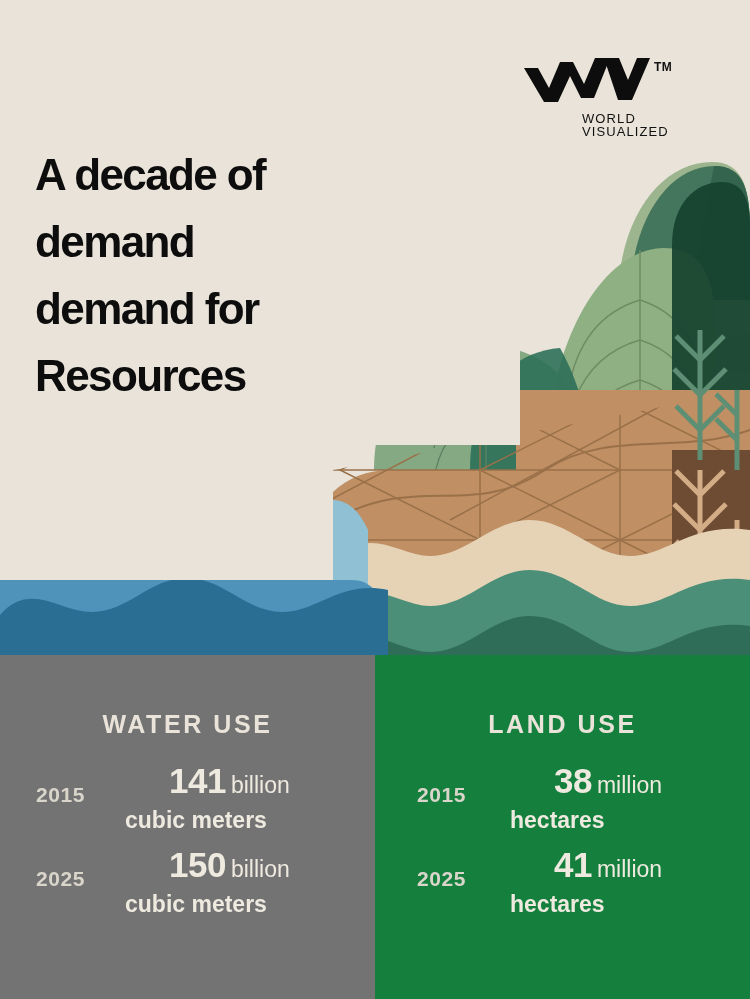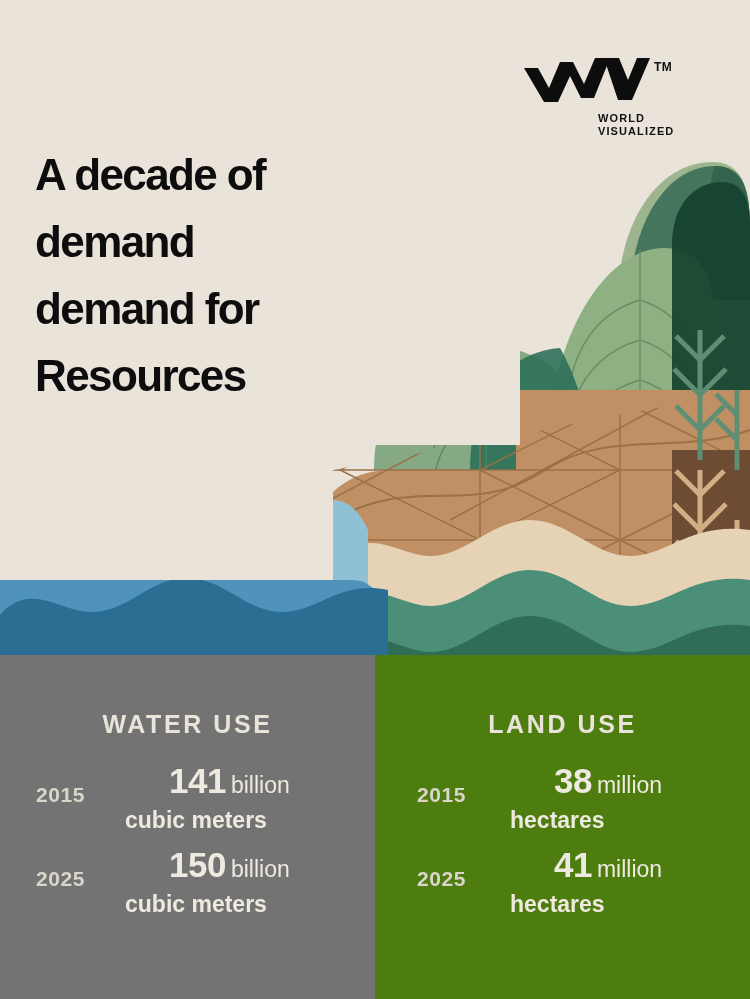--- a/index.html
+++ b/index.html
@@ -22,22 +22,22 @@
   #logo{
     position:absolute;left:518px;top:58px;width:156px;height:84px;
     z-index:40;
   }
   #logo-mark{position:absolute;left:6px;top:0;width:126px;height:48px;}
   #logo-tm{
     position:absolute;left:136px;top:2px;
     font-size:12px;font-weight:700;color:#111;letter-spacing:.3px;
   }
   #logo-words{
-    position:absolute;left:80px;top:54px;
-    font-size:11px;font-weight:700;line-height:13px;
+    position:absolute;left:64px;top:54px;
+    font-size:13px;font-weight:400;line-height:13px;
     letter-spacing:1.1px;color:#111;
   }
   #logo-words div{white-space:nowrap;}
 
   
   #title{
     position:absolute;left:35px;top:112px;width:400px;
     z-index:40;
     font-size:44px;line-height:67px;
     font-weight:700;color:#0d0d0d;
@@ -262,21 +262,21 @@
           <div class="stat-l1">
             <span class="stat-num">150</span><span class="stat-unit">billion</span>
           </div>
           <div class="stat-l2">
             <span>cubic meters</span>
           </div>
         </div>
       </div>
     </div>
 
-    <div class="panel" id="panel-land" style="background: #4d7c0f;">
+    <div class="panel" id="panel-land" style="background: #15803d;">
       <div class="panel-head">LAND USE</div>
 
       <div class="stat s1">
         <div class="stat-year">2015</div>
         <div class="stat-body">
           <div class="stat-l1">
             <span class="stat-num">38</span><span class="stat-unit">million</span>
           </div>
           <div class="stat-l2">
             <span>hectares</span>

